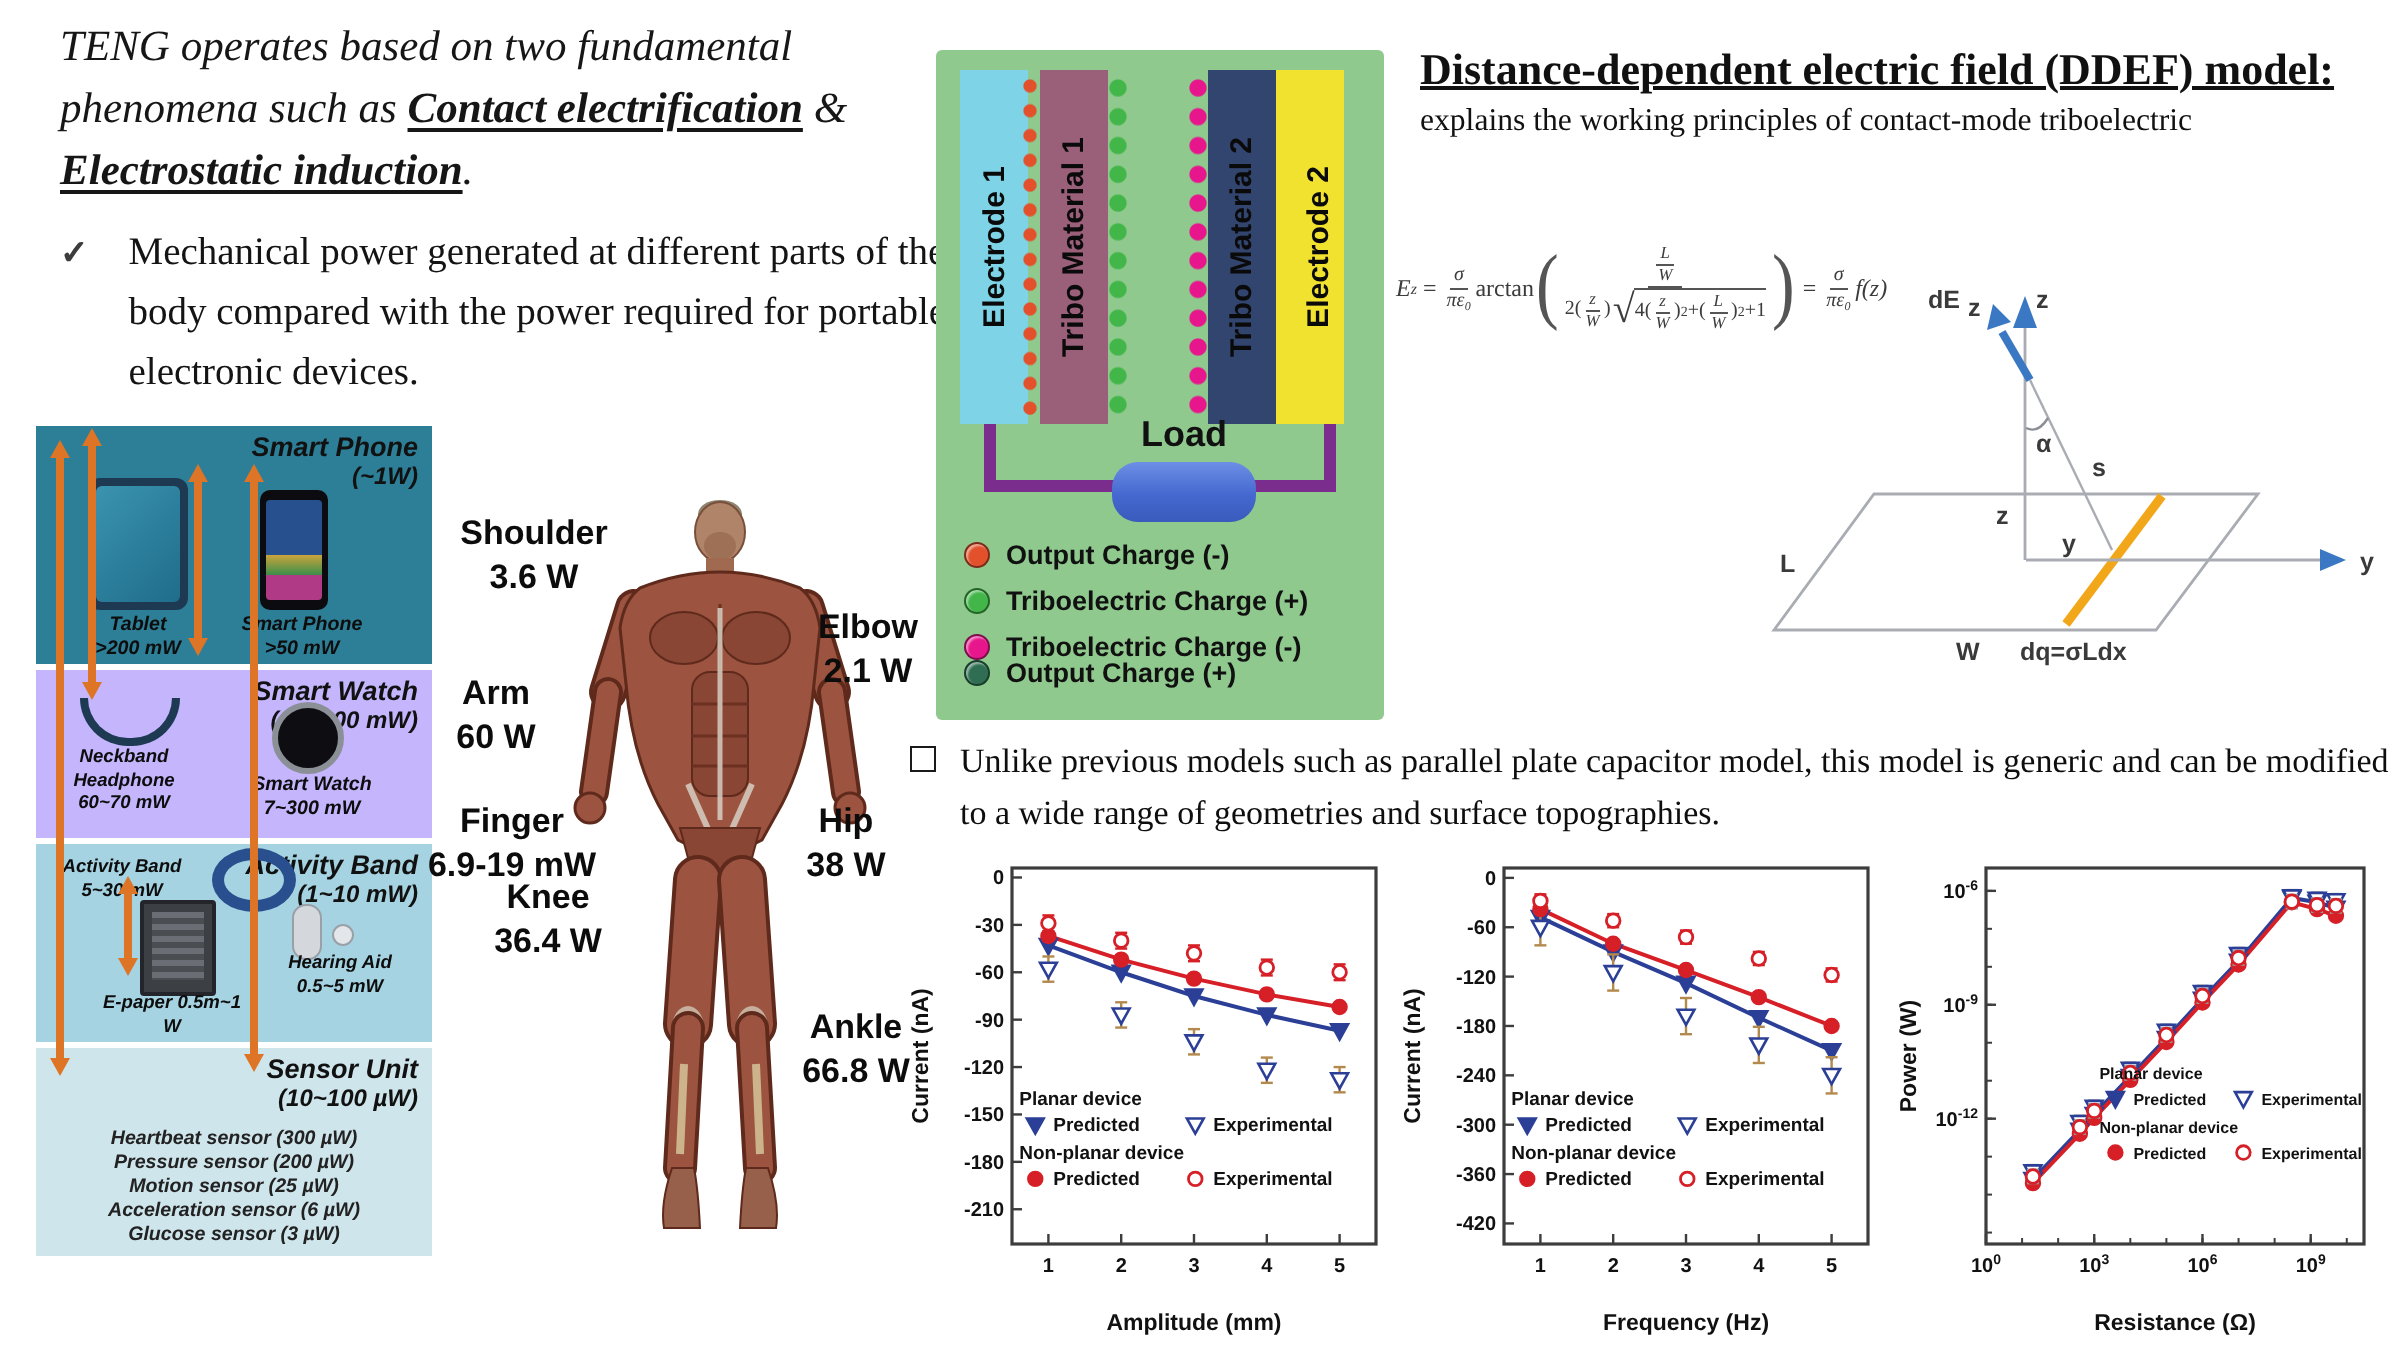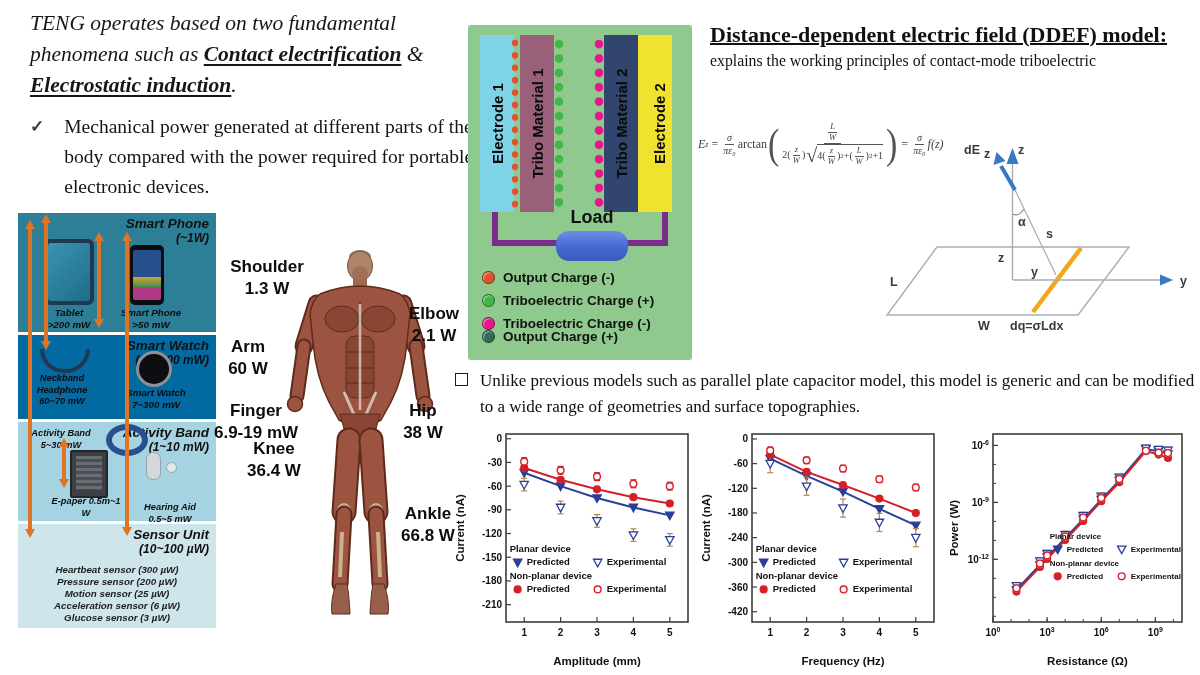--- a/index.html
+++ b/index.html
@@ -94,21 +94,21 @@
       </div>
       <div class="abs" style="left:112px;top:32px;width:34px;height:60px;background:#0c0c10;border-radius:5px;padding:5px 3px;box-sizing:border-box;">
         <div style="width:100%;height:100%;background:linear-gradient(180deg,#27518e 55%,#caa43c 55%,#3b8e4a 75%,#b03a86 75%);border-radius:2px;"></div>
       </div>
       <div class="itm-lbl" style="left:96px;top:94px;width:74px;">
         <span>Smart Phone</span><br>
         <span>&gt;50 mW</span>
       </div>
     </div>
 
-    <div class="band" style="top:122px;height:84px;background:#0369a1;">
+    <div class="band" style="top:122px;height:84px;background:#c4b5fd;">
       <div class="band-hdr">
         <div class="t">Smart Watch</div>
         <div class="r">(10~100 mW)</div>
       </div>
       <div class="abs" style="left:22px;top:14px;width:42px;height:20px;border:4px solid #1d3a52;border-top:none;border-radius:0 0 24px 24px;"></div>
       <div class="itm-lbl" style="left:4px;top:38px;width:80px;font-size:9.3px;">
         <span>Neckband Headphone</span><br>
         <span>60~70 mW</span>
       </div>
       <div class="abs" style="left:118px;top:16px;width:30px;height:30px;background:#0d0d12;border-radius:50%;border:3px solid #8b8f96;"></div>
@@ -130,21 +130,21 @@
       </div>
       <div class="abs" style="left:52px;top:28px;width:34px;height:44px;background:#3c3f44;border:2px solid #23252a;border-radius:2px;">
         <div style="margin:4px;height:34px;background:repeating-linear-gradient(180deg,#6a6e74 0 3px,#4a4d52 3px 6px);"></div>
       </div>
       <div class="itm-lbl" style="left:28px;top:74px;width:80px;font-size:9.3px;">
         <span>E-paper</span>
         <span>0.5m~1 W</span>
       </div>
       <div class="abs" style="left:128px;top:30px;width:13px;height:26px;background:#d4d8dd;border:1px solid #9aa0a8;border-radius:7px;"></div>
       <div class="abs" style="left:148px;top:40px;width:9px;height:9px;background:#e4e7ea;border:1px solid #9aa0a8;border-radius:50%;"></div>
-      <div class="itm-lbl" style="left:112px;top:80px;width:80px;font-size:9.3px;">
+      <div class="itm-lbl" style="left:112px;top:54px;width:80px;font-size:9.3px;">
         <span>Hearing Aid</span><br>
         <span>0.5~5 mW</span>
       </div>
     </div>
 
     <div class="band" style="top:311px;height:104px;background:#cfe5ec;">
       <div class="band-hdr">
         <div class="t">Sensor Unit</div>
         <div class="r">(10~100 µW)</div>
       </div>
@@ -198,21 +198,21 @@
     <path d="M116,272 L120,342" stroke="#5f2a1c" stroke-width="17" stroke-linecap="round"></path>
     <path d="M116,272 L120,342" stroke="#9c5440" stroke-width="13" stroke-linecap="round"></path>
     <path d="M82,290 L80,335" stroke="#d9cba0" stroke-width="4" opacity="0.8"></path>
     <path d="M118,290 L120,335" stroke="#d9cba0" stroke-width="4" opacity="0.8"></path>
     <path d="M76,342 Q70,360 72,372 L90,372 Q89,352 87,342 Z" fill="#96604a" stroke="#5f2a1c"></path>
     <path d="M124,342 Q130,360 128,372 L110,372 Q111,352 113,342 Z" fill="#96604a" stroke="#5f2a1c"></path>
   </svg>
 
   <div class="body-lbl" style="left:226px;top:256px;width:82px;">
     <div>Shoulder</div>
-      <div>1.3 W</div>
+      <div>3.6 W</div>
   </div>
   <div class="body-lbl" style="left:402px;top:303px;width:64px;">
     <div>Elbow</div>
       <div>2.1 W</div>
   </div>
   <div class="body-lbl" style="left:220px;top:336px;width:56px;">
     <div>Arm</div>
       <div>60 W</div>
   </div>
   <div class="body-lbl" style="left:210px;top:400px;width:92px;">

